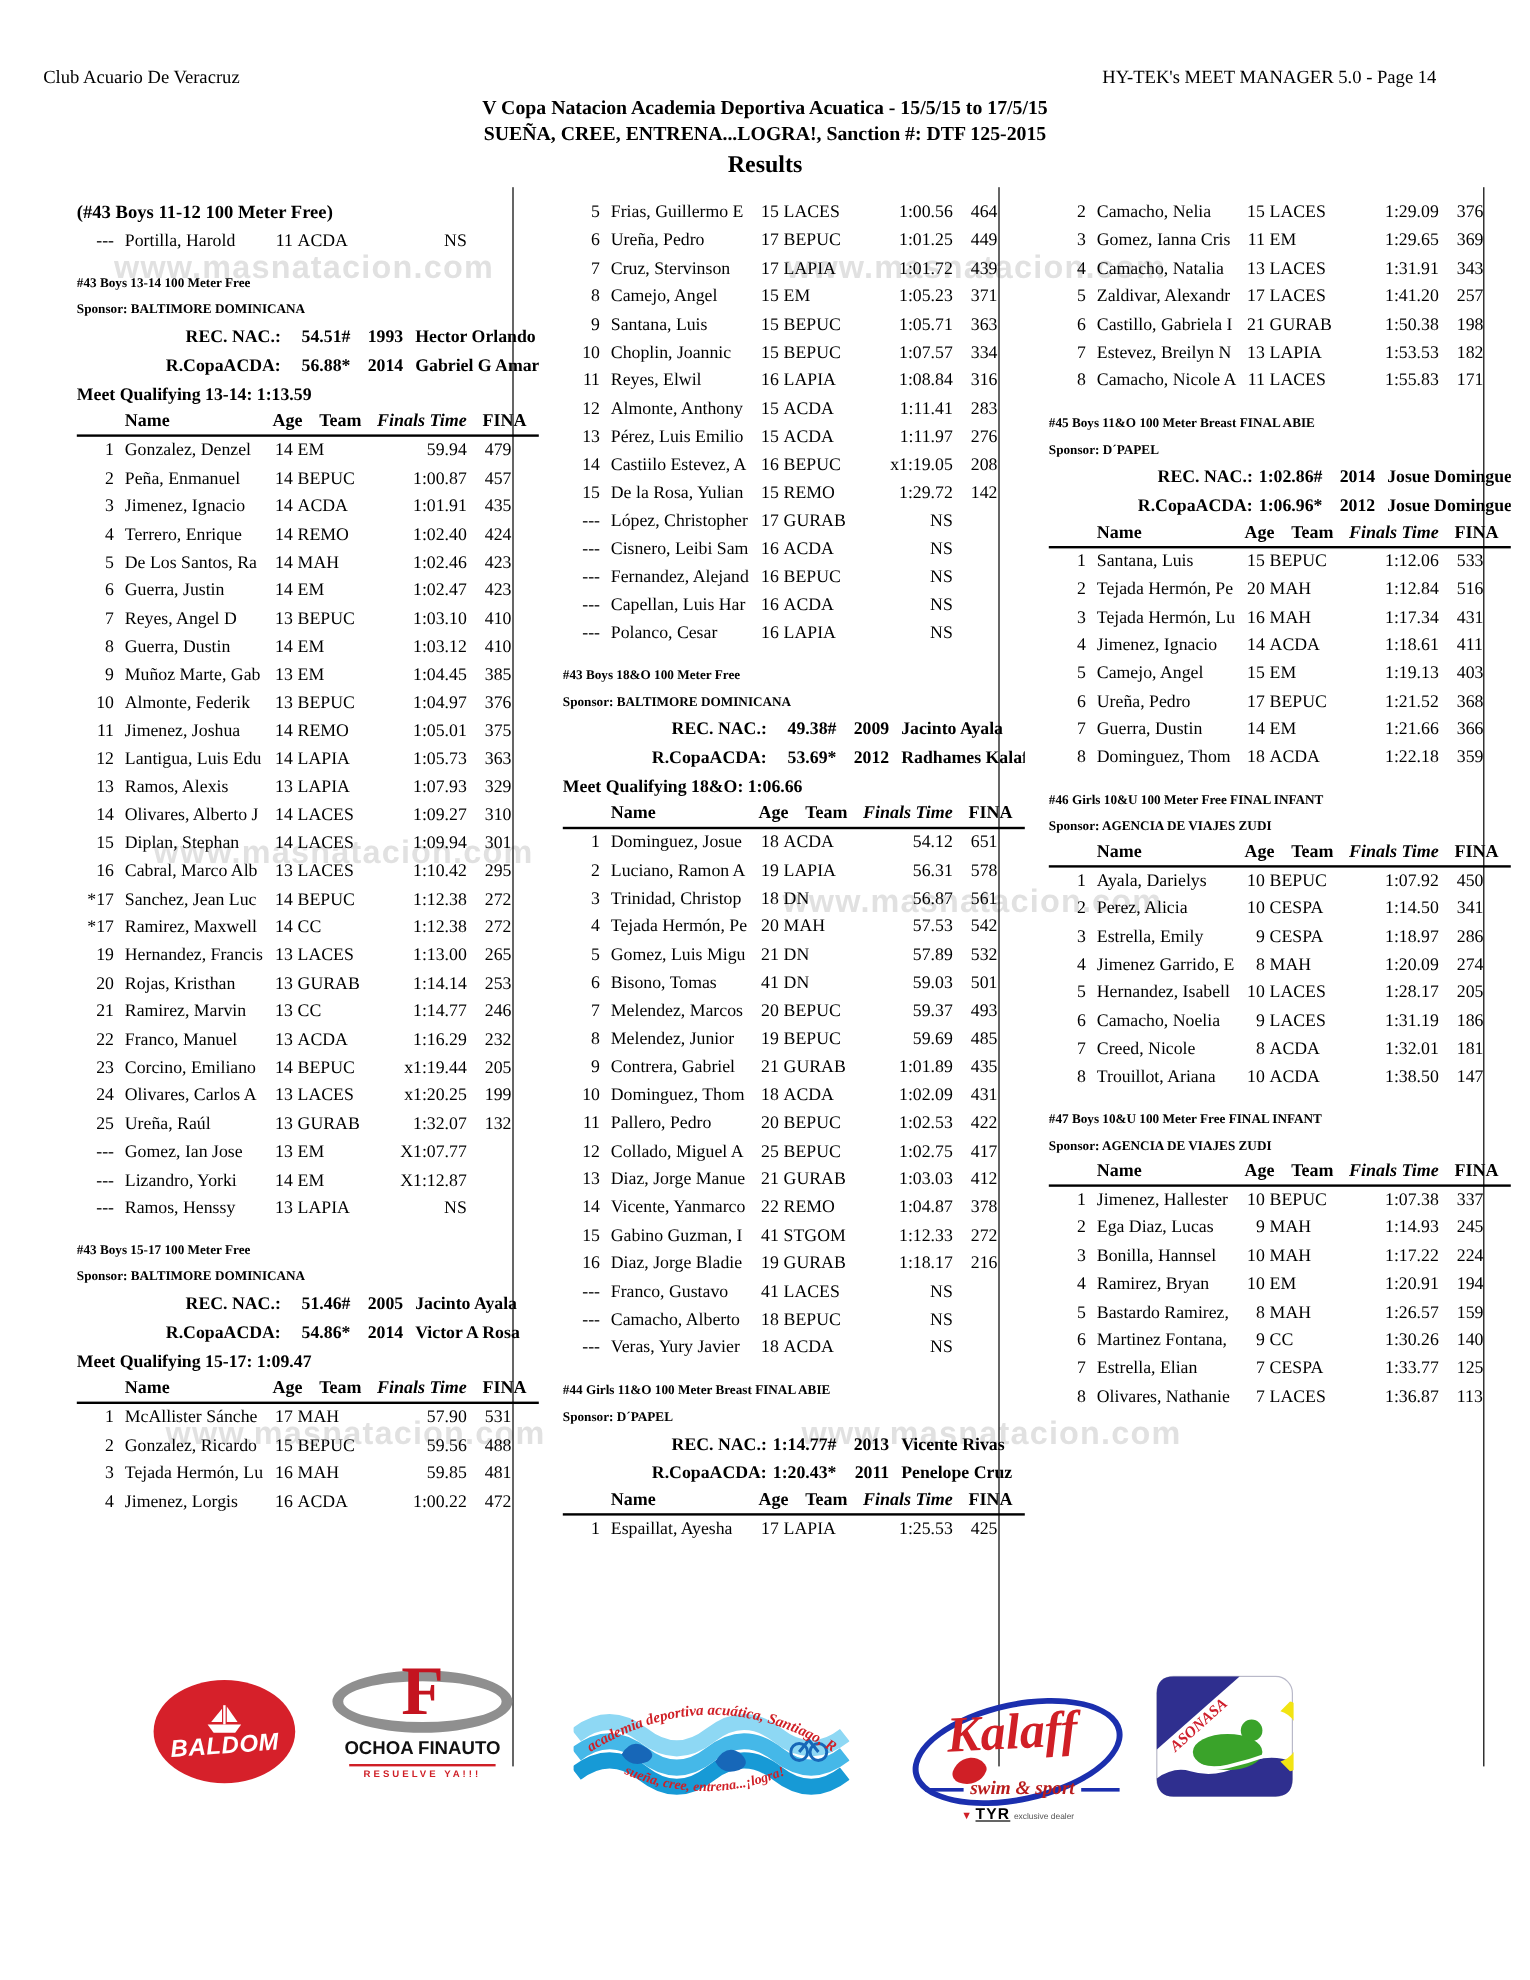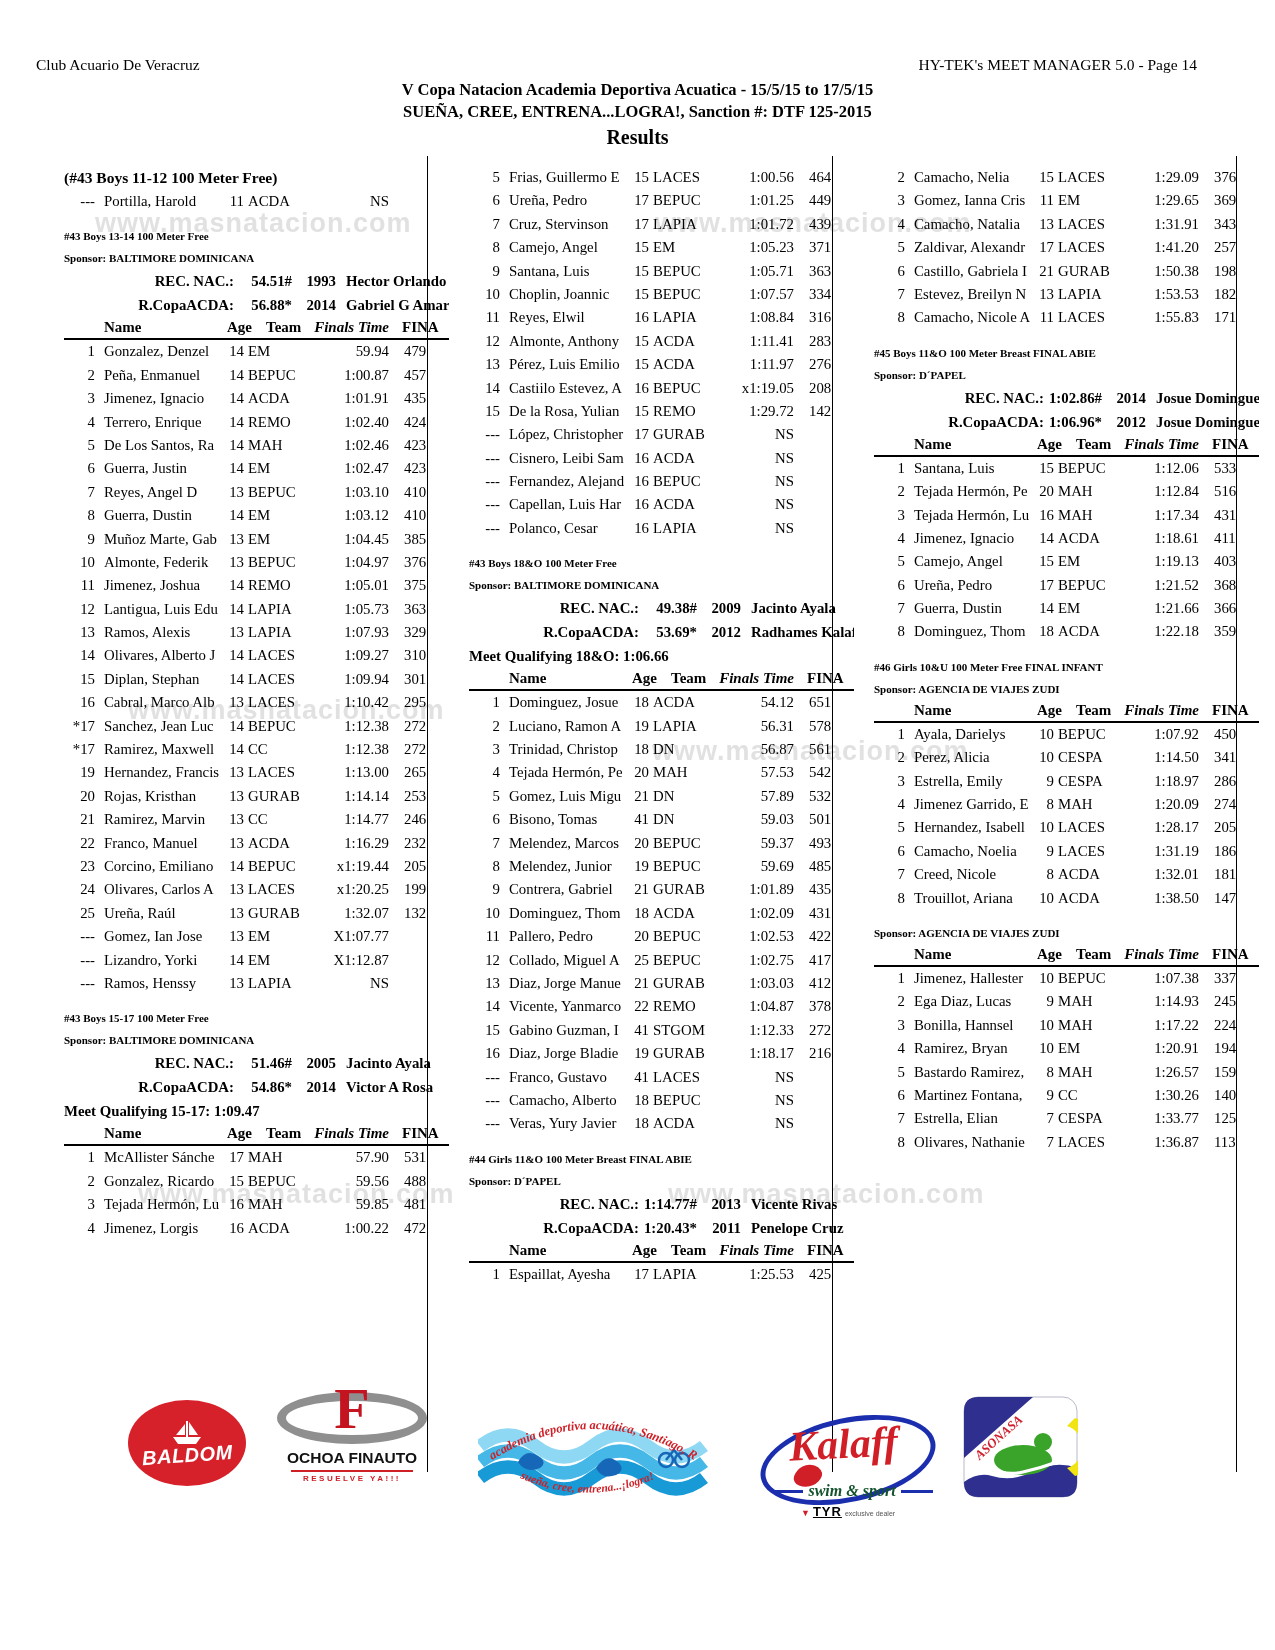--- a/index.html
+++ b/index.html
@@ -66,21 +66,21 @@
 
   .kalaff{left:755px;top:24px;width:190px;height:100px;}
   .kalaff-ellipse{position:absolute;left:4px;top:2px;width:168px;height:74px;border:5px solid #1b2fae;
                   border-radius:50%;transform:rotate(-12deg);}
   .kalaff-swoosh{position:absolute;left:40px;top:48px;width:26px;height:24px;background:#d01f26;
                  border-radius:60% 40% 70% 30%/70% 30% 70% 30%;transform:rotate(20deg);}
   .kalaff-script{position:absolute;left:34px;top:4px;font-size:42px;font-weight:bold;font-style:italic;
                  color:#d01f26;font-family:"Liberation Serif",serif;transform:rotate(-3deg);white-space:nowrap;}
   .kalaff-sub{position:absolute;left:16px;top:66px;width:162px;display:flex;align-items:center;gap:5px;}
   .kline{flex:1;height:3px;background:#1b2fae;}
-  .kalaff-sport{color:#14532d;font-weight:bold;font-style:italic;font-size:16px;white-space:nowrap;}
+  .kalaff-sport{color:#b91c1c;font-weight:bold;font-style:italic;font-size:16px;white-space:nowrap;}
   .kalaff-tyr{position:absolute;left:46px;top:88px;display:flex;align-items:baseline;gap:3px;
               font-family:"Liberation Sans",sans-serif;}
   .tyr-tri{color:#d01f26;font-size:9px;}
   .tyr-name{font-weight:bold;font-size:13px;letter-spacing:1px;text-decoration:underline;}
   .tyr-sub{font-size:7px;color:#555;}
 
   .asonasa{left:963px;top:4px;}
 </style>
 </head>
 <body>
@@ -126,20 +126,21 @@
           <span class="rc1">54.51#</span>
           <span class="rc2">1993</span>
           <span class="rc3">Hector Orlando Pere</span>
         </div>
         <div class="rec-line">
           <span class="rc0">R.CopaACDA:</span>
           <span class="rc1">56.88*</span>
           <span class="rc2">2014</span>
           <span class="rc3">Gabriel G Amarante</span>
         </div>
+        <div class="qual">Meet Qualifying 13-14:  1:13.59</div>
         <div class="thead">
           <div class="h-place"></div>
           <div class="h-name">Name</div>
           <div class="h-age">Age</div>
           <div class="h-team">Team</div>
           <div class="h-time">Finals Time</div>
           <div class="h-fina">FINA</div>
         </div>
         <div class="rrow">
           <div class="c-place">1</div>
@@ -978,20 +979,21 @@
         <div class="rrow">
           <div class="c-place">8</div>
           <div class="c-name">Trouillot, Ariana</div>
           <div class="c-age">10</div>
           <div class="c-team">ACDA</div>
           <div class="c-time">1:38.50</div>
           <div class="c-fina">147</div>
         </div>
       </section>
       <section class="event">
+        <div class="evt-title">#47  Boys 10&amp;U 100 Meter Free FINAL INFANT</div>
         <div class="evt-sponsor">Sponsor: AGENCIA DE VIAJES ZUDI</div>
         <div class="thead">
           <div class="h-place"></div>
           <div class="h-name">Name</div>
           <div class="h-age">Age</div>
           <div class="h-team">Team</div>
           <div class="h-time">Finals Time</div>
           <div class="h-fina">FINA</div>
         </div>
         <div class="rrow">

